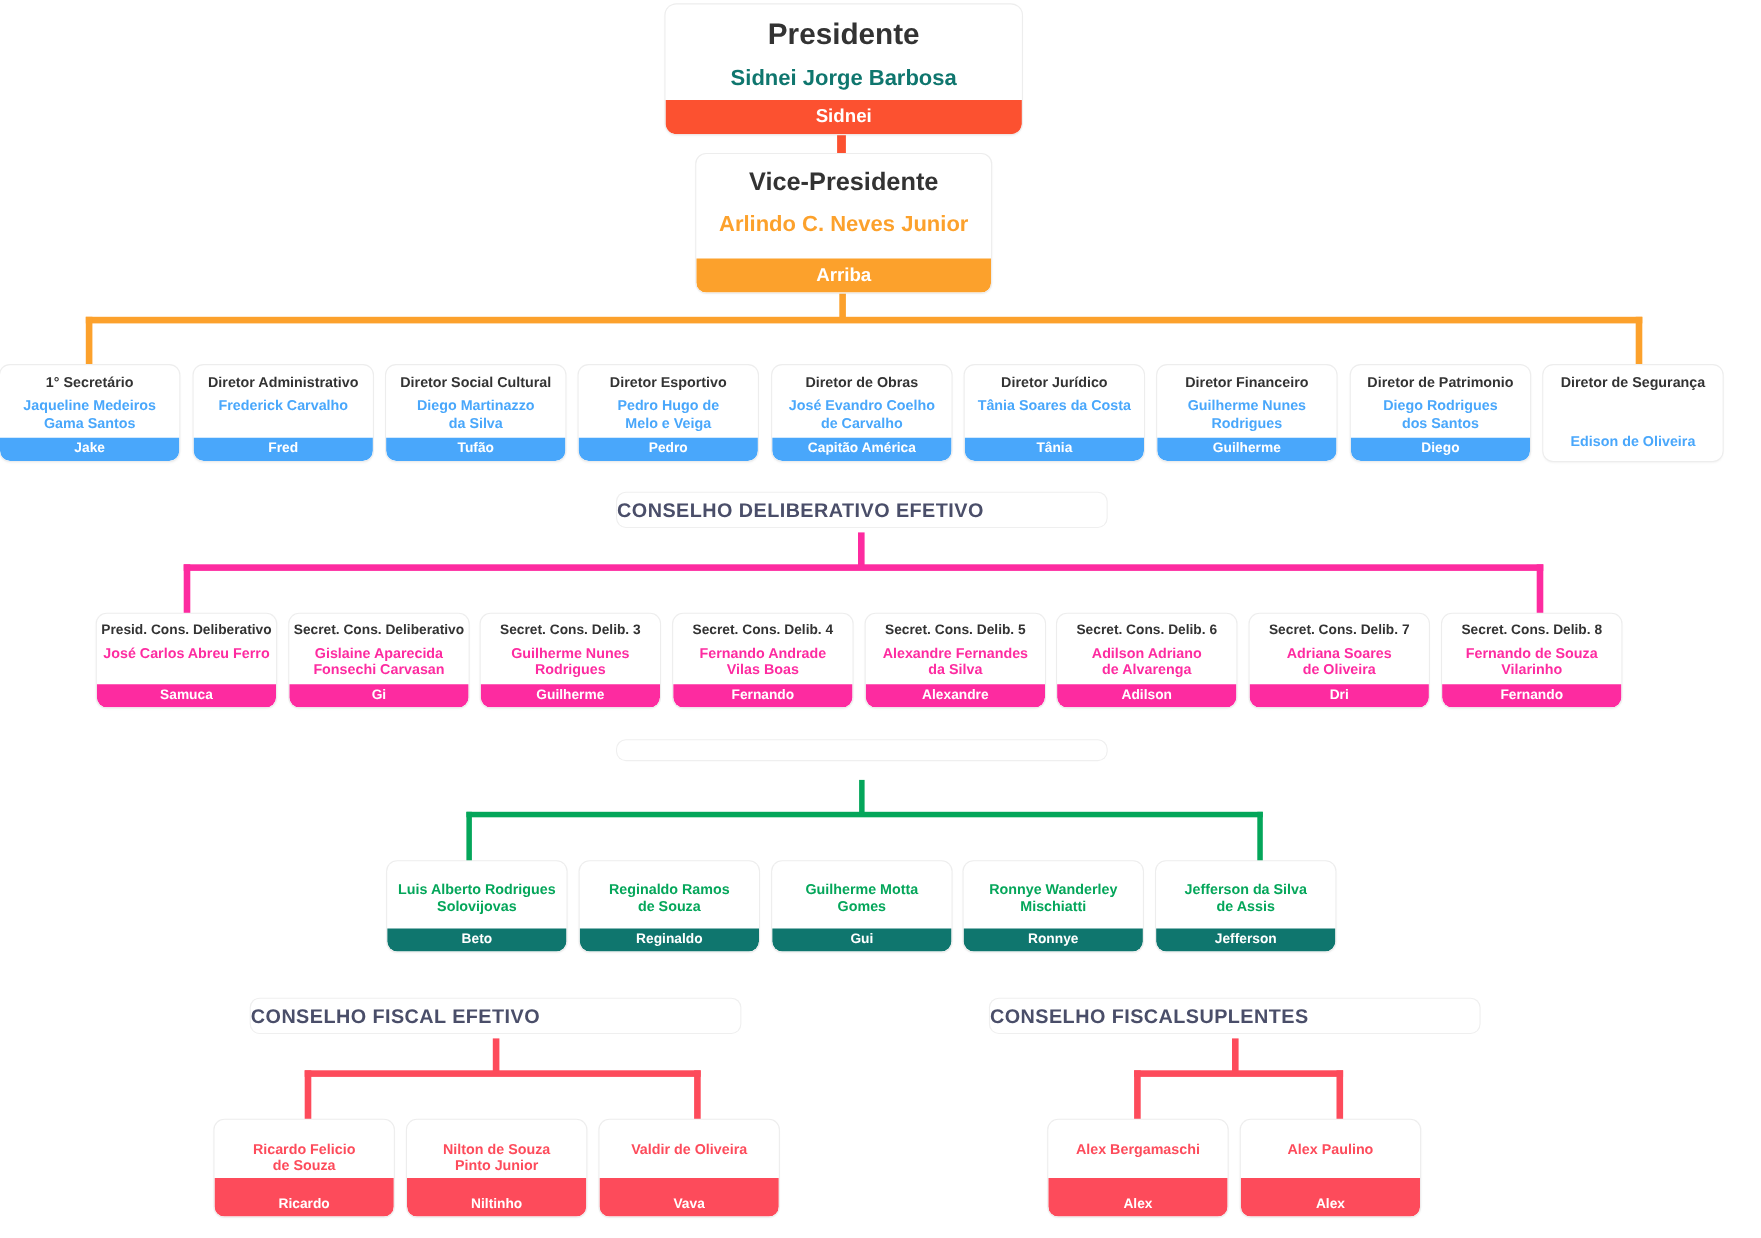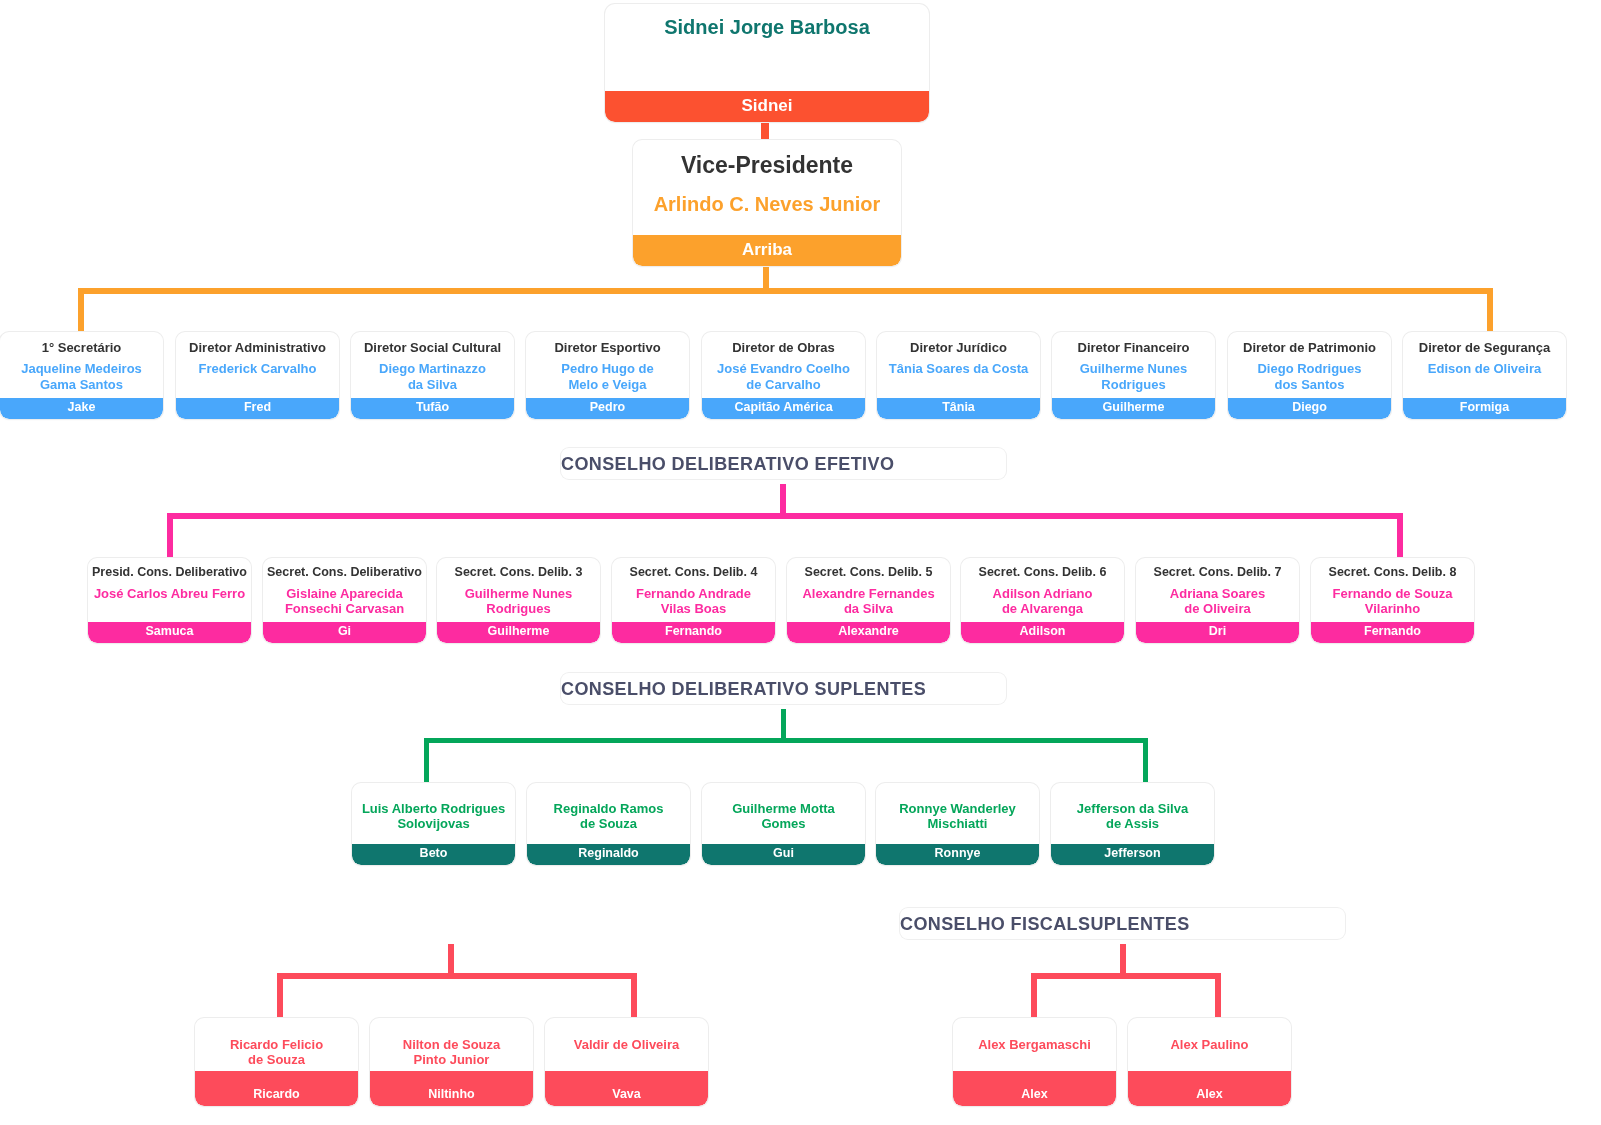--- a/index.html
+++ b/index.html
@@ -152,20 +152,21 @@
       <div class="conn" style="left: 277px; top: 973px; width: 360px; height: 6px; background: rgb(253, 75, 91);"></div>
       <div class="conn" style="left: 277px; top: 973px; width: 6px; height: 46px; background: rgb(253, 75, 91);"></div>
       <div class="conn" style="left: 631px; top: 973px; width: 6px; height: 46px; background: rgb(253, 75, 91);"></div>
       <div class="conn" style="left: 1120px; top: 944px; width: 6px; height: 32px; background: rgb(253, 75, 91);"></div>
       <div class="conn" style="left: 1031px; top: 973px; width: 190px; height: 6px; background: rgb(253, 75, 91);"></div>
       <div class="conn" style="left: 1031px; top: 973px; width: 6px; height: 46px; background: rgb(253, 75, 91);"></div>
       <div class="conn" style="left: 1215px; top: 973px; width: 6px; height: 46px; background: rgb(253, 75, 91);"></div>
     </div>
 
   <div class="card president">
+    <div class="role">Presidente</div>
     <div class="person">Sidnei Jorge Barbosa</div>
     <div class="nick">Sidnei</div>
   </div>
 
   <div class="card vice">
     <div class="role">Vice-Presidente</div>
     <div class="person">Arlindo C. Neves Junior</div>
     <div class="nick">Arriba</div>
   </div>
 
@@ -203,21 +204,21 @@
       <div class="card dir" style="left: 1052px;">
         <div class="role">Diretor Financeiro</div>
         <div class="person">Guilherme Nunes<br>Rodrigues</div>
         <div class="nick">Guilherme</div>
       </div>
       <div class="card dir" style="left: 1228px;">
         <div class="role">Diretor de Patrimonio</div>
         <div class="person">Diego Rodrigues<br>dos Santos</div>
         <div class="nick">Diego</div>
       </div>
-      <div class="card dir" style="left: 1403px;">
+      <div class="card dir" style="left: 1403px; gap: 32px;">
         <div class="role">Diretor de Segurança</div>
         <div class="person">Edison de Oliveira</div>
         <div class="nick">Formiga</div>
       </div>
     </div>
 
   <div class="section" id="sec-delib" style="left:561px; top:448px; width:445px;">
     <div class="title">CONSELHO DELIBERATIVO EFETIVO</div>
     <div class="bar bar-pink"></div>
   </div>
@@ -258,21 +259,20 @@
         <div class="nick">Dri</div>
       </div>
       <div class="card delib" style="left: 1311px;">
         <div class="role">Secret. Cons. Delib. 8</div>
         <div class="person">Fernando de Souza<br>Vilarinho</div>
         <div class="nick">Fernando</div>
       </div>
     </div>
 
   <div class="section" id="sec-supl" style="left:561px; top:673px; width:445px;">
-    <div class="title">CONSELHO DELIBERATIVO SUPLENTES</div>
     <div class="bar bar-green"></div>
   </div>
   <div id="supl-row">
       <div class="card supl" style="left: 352px;">
         <div class="person">Luis Alberto Rodrigues<br>Solovijovas</div>
         <div class="nick">Beto</div>
       </div>
       <div class="card supl" style="left: 527px;">
         <div class="person">Reginaldo Ramos<br>de Souza</div>
         <div class="nick">Reginaldo</div>
@@ -284,20 +284,24 @@
       <div class="card supl" style="left: 876px;">
         <div class="person">Ronnye Wanderley<br>Mischiatti</div>
         <div class="nick">Ronnye</div>
       </div>
       <div class="card supl" style="left: 1051px;">
         <div class="person">Jefferson da Silva<br>de Assis</div>
         <div class="nick">Jefferson</div>
       </div>
     </div>
 
+  <div class="section" id="sec-fisc-ef" style="left:228px; top:908px; width:445px;">
+    <div class="title">CONSELHO FISCAL EFETIVO</div>
+    <div class="bar bar-red"></div>
+  </div>
   <div id="fisc-ef-row">
       <div class="card fisc" style="left: 195px;">
         <div class="person">Ricardo Felicio<br>de Souza</div>
         <div class="nick">Ricardo</div>
       </div>
       <div class="card fisc" style="left: 370px;">
         <div class="person">Nilton de Souza<br>Pinto Junior</div>
         <div class="nick">Niltinho</div>
       </div>
       <div class="card fisc" style="left: 545px;">

